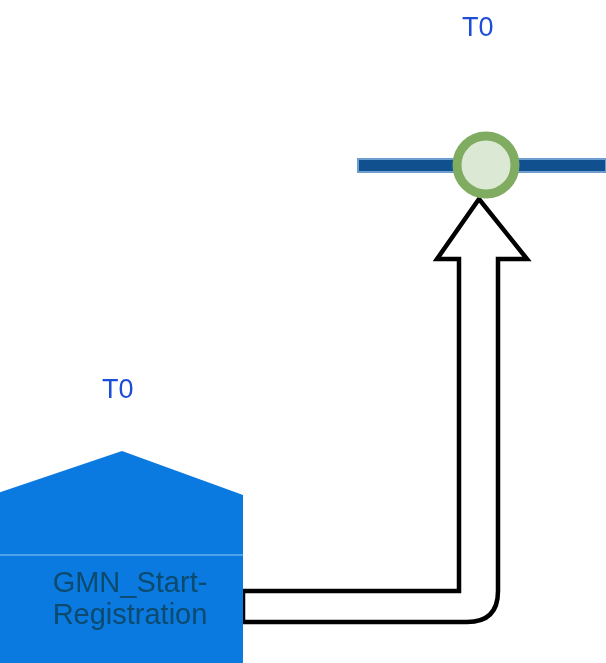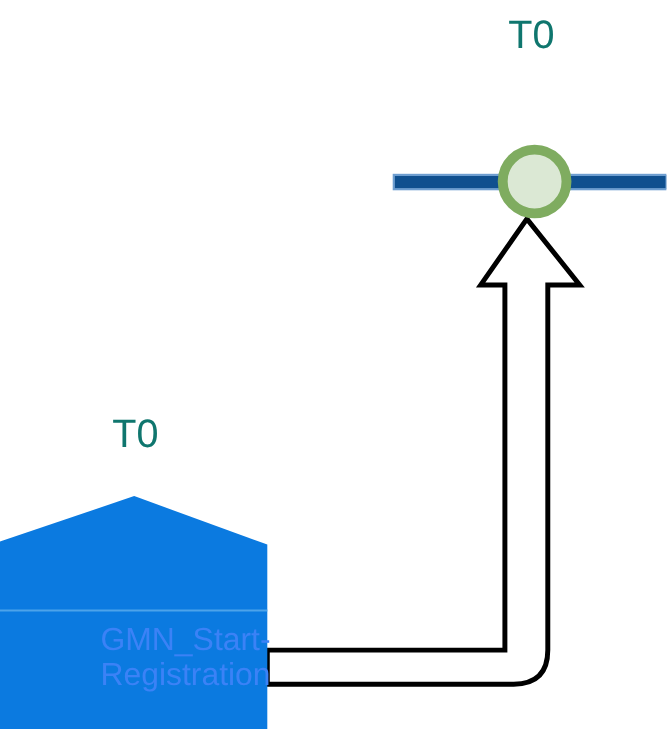--- a/index.html
+++ b/index.html
@@ -21,40 +21,40 @@
     position: absolute;
     left: 0;
     top: 0;
     width: 606px;
     height: 663px;
     overflow: visible;
   }
   .label-t0 {
     position: absolute;
     font-family: "Liberation Sans", sans-serif;
-    font-size: 36px;
+    font-size: 27px;
     line-height: 1;
-    color: #0f766e;
+    color: #1d4ed8;
     letter-spacing: 0px;
     white-space: nowrap;
     user-select: none;
   }
   #label-t0-top  { left: 462px; top: 14px; }
   #label-t0-node { left: 102px; top: 376px; }
 
   .node-text {
     position: absolute;
     left: 14px;
     top: 566px;
     width: 232px;
     font-family: "Liberation Sans", sans-serif;
     font-size: 29px;
     line-height: 1.12;
-    color: #3b82f6;
-    text-align: right;
+    color: #0c4a6e;
+    text-align: center;
     white-space: pre-line;
     user-select: none;
   }
 </style>
 </head>
 <body>
 
 <div id="canvas">
 
   <svg class="layer" viewBox="0 0 606 663">

